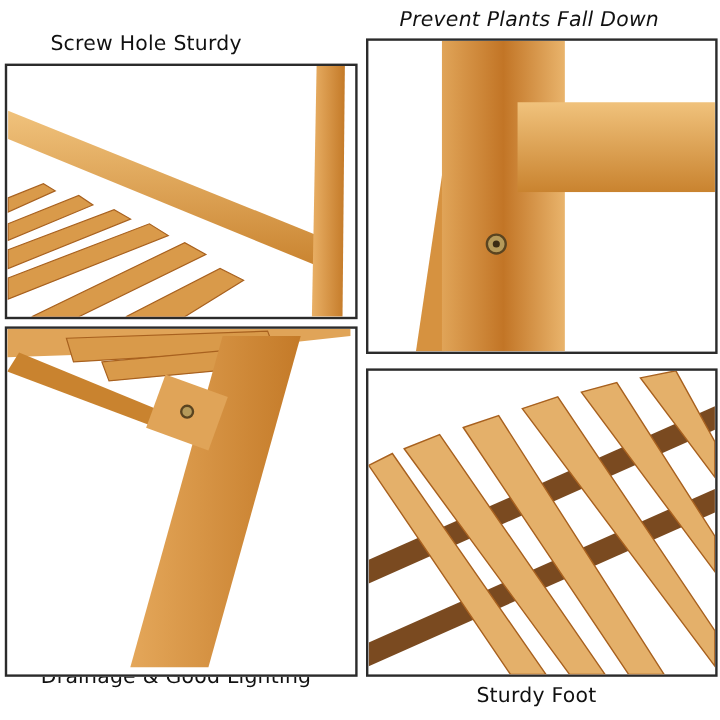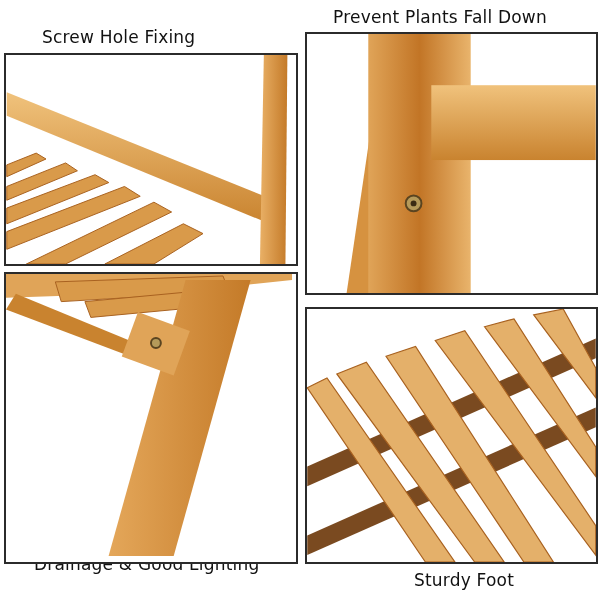--- a/index.html
+++ b/index.html
@@ -4,24 +4,24 @@
 <style>
   html,body{margin:0;padding:0;background:#fff;}
   body{width:600px;height:600px;position:relative;overflow:hidden;font-family:"DejaVu Sans","Liberation Sans",sans-serif;}
   .label{position:absolute;font-size:17px;color:#111;white-space:nowrap;text-align:center;letter-spacing:0.2px;}
   .panel{position:absolute;border:2px solid #2b2b2b;background:#fff;overflow:hidden;box-sizing:border-box;}
   .panel svg{position:absolute;left:0;top:0;width:100%;height:100%;}
 </style>
 </head>
 <body>
 
-<div class="label" style="left:42px;top:27px;">Screw Hole Fixing</div>
-<div class="label" style="left:333px;top:7px;">Prevent Plants Fall Down</div>
+<div class="label" style="left:42px;top:27px;">Screw Hole Sturdy</div>
+<div class="label" style="left:333px;top:7px;font-style:italic;">Prevent Plants Fall Down</div>
 <div class="label" style="left:34px;top:554px;">Drainage &amp; Good Lighting</div>
-<div class="label" style="left:414px;top:570px;text-align:right;">Sturdy Foot</div>
+<div class="label" style="left:397px;top:570px;text-align:right;">Sturdy Foot</div>
 
 <div class="panel" style="left:4px;top:53px;width:294px;height:213px;">
   <svg viewBox="0 0 294 213">
     <defs>
       <linearGradient id="w1" x1="0" y1="0" x2="0" y2="1">
           <stop offset="0" stop-color="#f0c27c"></stop>
           <stop offset="1" stop-color="#c9832f"></stop>
         </linearGradient>
       <linearGradient id="w2" x1="0" y1="0" x2="1" y2="0">
           <stop offset="0" stop-color="#e9b066"></stop>

